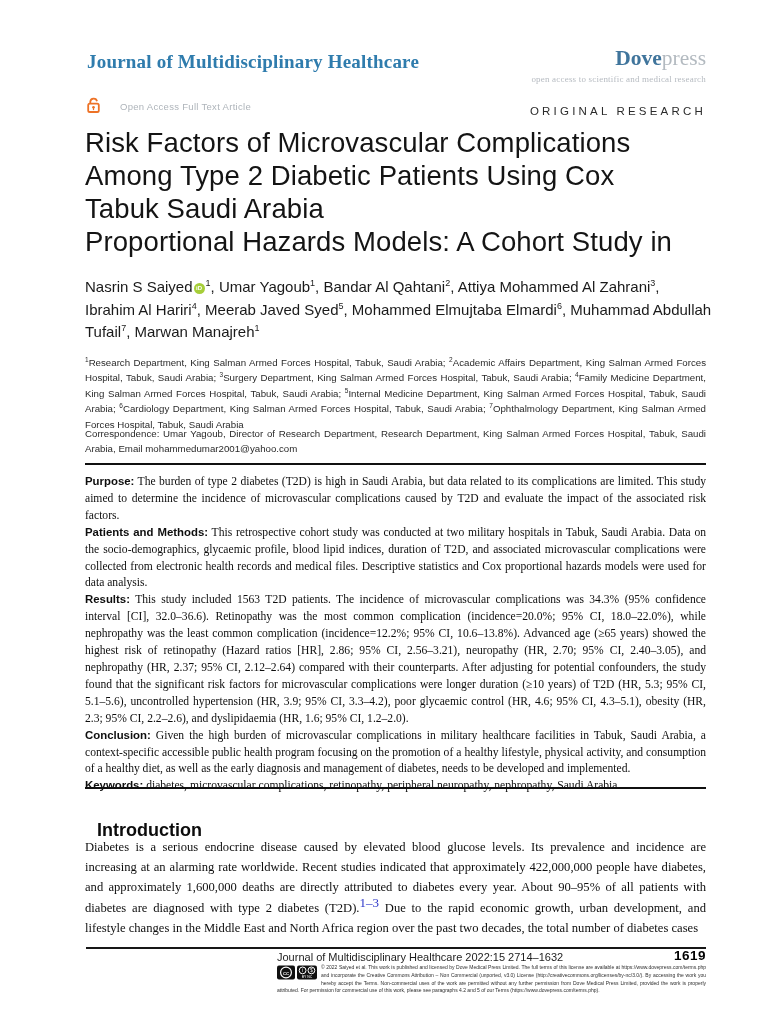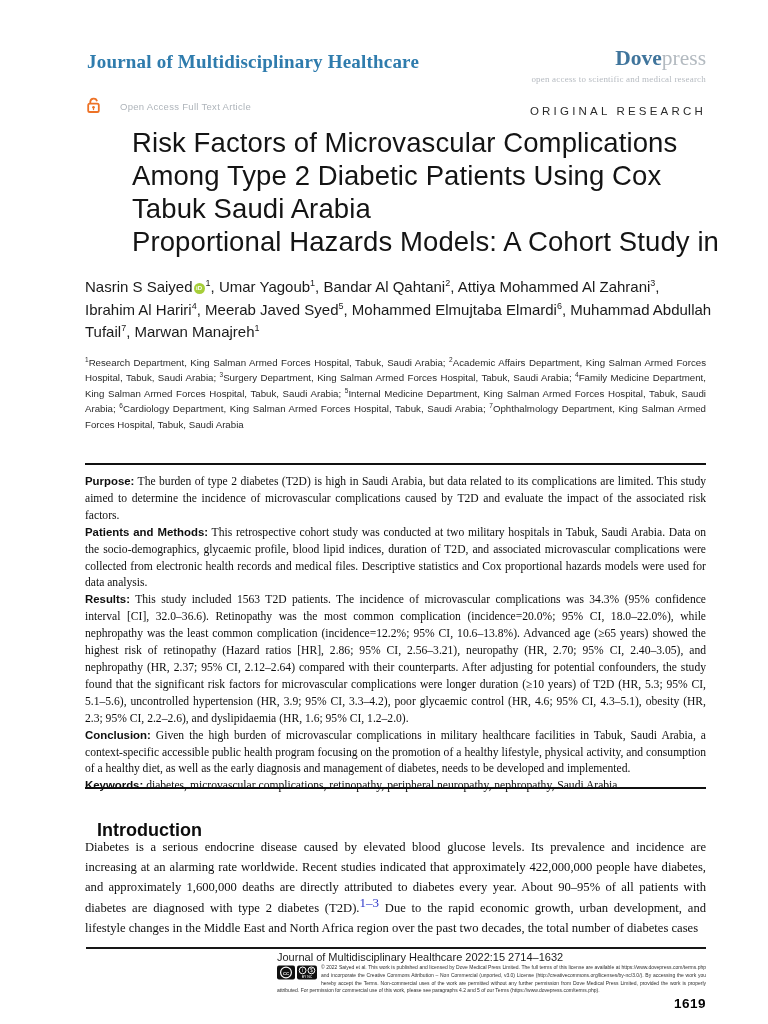--- a/index.html
+++ b/index.html
@@ -11,21 +11,21 @@
   .jname{left:87px;top:51px;font:bold 19px "Liberation Serif",serif;color:#2f7cad;letter-spacing:.2px;}
   .dove{right:62px;top:46px;text-align:right;font-family:"Liberation Serif",serif;}
   .dove-b{font-weight:bold;font-size:21.5px;color:#40759c;}
   .dove-l{font-size:21.5px;color:#b3bac0;}
   .tagline{margin-top:3px;font-size:9px;color:#b6bbc1;letter-spacing:.2px;}
   .oa-row{left:87px;top:96px;display:flex;align-items:center;gap:20px;}
   .oa-label{font:9.5px "Liberation Sans",sans-serif;color:#aeb4ba;letter-spacing:.3px;}
   .orig{right:62px;top:105px;font:11.5px "Liberation Sans",sans-serif;color:#2b2b2b;letter-spacing:3.2px;}
 
   
-  .title{left:85px;top:126px;width:630px;font:400 27.5px/33px "Liberation Sans",sans-serif;color:#141414;letter-spacing:.1px;margin-left:47px;}
+  .title{left:85px;top:126px;width:630px;font:400 27.5px/33px "Liberation Sans",sans-serif;color:#141414;letter-spacing:.1px;}
   .authors{left:85px;top:276px;width:628px;font:15px/22.5px "Liberation Sans",sans-serif;color:#1a1a1a;}
   .authors sup{font-size:9px;line-height:0;}
   .orcid{display:inline-block;width:11px;height:11px;border-radius:50%;background:#a6ce39;color:#fff;
          font:bold 6px/11px "Liberation Sans",sans-serif;text-align:center;vertical-align:2px;margin:0 1px;}
 
   .affil{left:85px;top:355px;width:621px;font:9.7px/15.4px "Liberation Sans",sans-serif;color:#2a2a2a;text-align:justify;}
   .affil sup{font-size:6.5px;line-height:0;}
   .corr{top:426px;}
 
   .rule{left:85px;width:621px;height:2px;background:#101010;}
@@ -39,21 +39,21 @@
   .abstract .sec:last-child{text-align:left;}
 
   
   .intro-h{left:85px;top:808px;margin:12px;font:bold 18px "Liberation Sans",sans-serif;color:#0c0c0c;}
   .intro-p{left:85px;top:837px;width:621px;font:12.6px/20.2px "Liberation Serif",serif;color:#0e0e0e;text-align:justify;}
   .cite{color:#2b35c8;font-size:13px;line-height:0;}
 
   
   .f-rule{left:86px;top:947px;width:620px;height:2px;background:#161616;}
   .f-journal{left:277px;top:951px;font:11px "Liberation Sans",sans-serif;color:#1d1d1d;}
-  .f-page{right:62px;top:996px;font:bold 13.5px "Liberation Sans",sans-serif;color:#000;letter-spacing:.5px;margin-left:28px;}
+  .f-page{right:62px;top:948px;font:bold 13.5px "Liberation Sans",sans-serif;color:#000;letter-spacing:.5px;margin-left:28px;}
   .f-license{left:277px;top:964px;width:429px;font:5px/7.8px "Liberation Sans",sans-serif;color:#2e2e2e;text-align:justify;}
   .cc-badge{float:left;margin:1px 4px 1px 0;}
 </style>
 </head>
 <body>
 
 <div class="page">
 
   <div class="abs jname">Journal of Multidisciplinary Healthcare</div>
 
@@ -80,20 +80,21 @@
       <div>Risk Factors of Microvascular Complications</div>
       <div>Among Type 2 Diabetic Patients Using Cox</div>
       <div>Tabuk Saudi Arabia</div>
       <div>Proportional Hazards Models: A Cohort Study in</div>
     </div>
 
   <div class="abs authors" id="authors"><span>Nasrin S Saiyed</span><span class="orcid">iD</span><sup>1</sup>, <span>Umar Yagoub</span><sup>1</sup>, <span>Bandar Al Qahtani</span><sup>2</sup>, <span>Attiya Mohammed Al Zahrani</span><sup>3</sup>, <span>Ibrahim Al Hariri</span><sup>4</sup>, <span>Meerab Javed Syed</span><sup>5</sup>, <span>Mohammed Elmujtaba Elmardi</span><sup>6</sup>, <span>Muhammad Abdullah Tufail</span><sup>7</sup>, <span>Marwan Manajreh</span><sup>1</sup></div>
 
   <div class="abs affil" id="affils"><sup>1</sup>Research Department, King Salman Armed Forces Hospital, Tabuk, Saudi Arabia; <sup>2</sup>Academic Affairs Department, King Salman Armed Forces Hospital, Tabuk, Saudi Arabia; <sup>3</sup>Surgery Department, King Salman Armed Forces Hospital, Tabuk, Saudi Arabia; <sup>4</sup>Family Medicine Department, King Salman Armed Forces Hospital, Tabuk, Saudi Arabia; <sup>5</sup>Internal Medicine Department, King Salman Armed Forces Hospital, Tabuk, Saudi Arabia; <sup>6</sup>Cardiology Department, King Salman Armed Forces Hospital, Tabuk, Saudi Arabia; <sup>7</sup>Ophthalmology Department, King Salman Armed Forces Hospital, Tabuk, Saudi Arabia</div>
 
+  <div class="abs affil corr" id="corr">Correspondence: Umar Yagoub, Director of Research Department, Research Department, King Salman Armed Forces Hospital, Tabuk, Saudi Arabia, Email mohammedumar2001@yahoo.com</div>
 
   <div class="abs rule r1"></div>
 
   <div class="abs abstract" id="abstract">
       <div class="sec"><span class="lbl">Purpose:</span> The burden of type 2 diabetes (T2D) is high in Saudi Arabia, but data related to its complications are limited. This study aimed to determine the incidence of microvascular complications caused by T2D and evaluate the impact of the associated risk factors.</div>
       <div class="sec"><span class="lbl">Patients and Methods:</span> This retrospective cohort study was conducted at two military hospitals in Tabuk, Saudi Arabia. Data on the socio-demographics, glycaemic profile, blood lipid indices, duration of T2D, and associated microvascular complications were collected from electronic health records and medical files. Descriptive statistics and Cox proportional hazards models were used for data analysis.</div>
       <div class="sec"><span class="lbl">Results:</span> This study included 1563 T2D patients. The incidence of microvascular complications was 34.3% (95% confidence interval [CI], 32.0–36.6). Retinopathy was the most common complication (incidence=20.0%; 95% CI, 18.0–22.0%), while nephropathy was the least common complication (incidence=12.2%; 95% CI, 10.6–13.8%). Advanced age (≥65 years) showed the highest risk of retinopathy (Hazard ratios [HR], 2.86; 95% CI, 2.56–3.21), neuropathy (HR, 2.70; 95% CI, 2.40–3.05), and nephropathy (HR, 2.37; 95% CI, 2.12–2.64) compared with their counterparts. After adjusting for potential confounders, the study found that the significant risk factors for microvascular complications were longer duration (≥10 years) of T2D (HR, 5.3; 95% CI, 5.1–5.6), uncontrolled hypertension (HR, 3.9; 95% CI, 3.3–4.2), poor glycaemic control (HR, 4.6; 95% CI, 4.3–5.1), obesity (HR, 2.3; 95% CI, 2.2–2.6), and dyslipidaemia (HR, 1.6; 95% CI, 1.2–2.0).</div>
       <div class="sec"><span class="lbl">Conclusion:</span> Given the high burden of microvascular complications in military healthcare facilities in Tabuk, Saudi Arabia, a context-specific accessible public health program focusing on the promotion of a healthy lifestyle, physical activity, and consumption of a healthy diet, as well as the early diagnosis and management of diabetes, needs to be developed and implemented.</div>
       <div class="sec"><span class="lbl">Keywords:</span> diabetes, microvascular complications, retinopathy, peripheral neuropathy, nephropathy, Saudi Arabia</div>
     </div>

